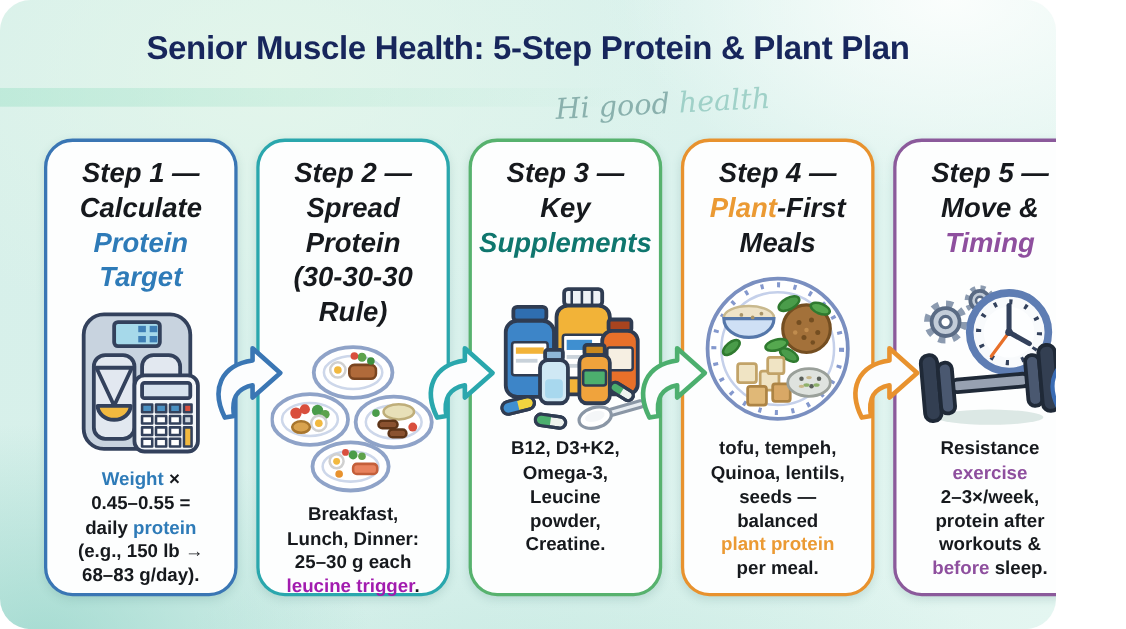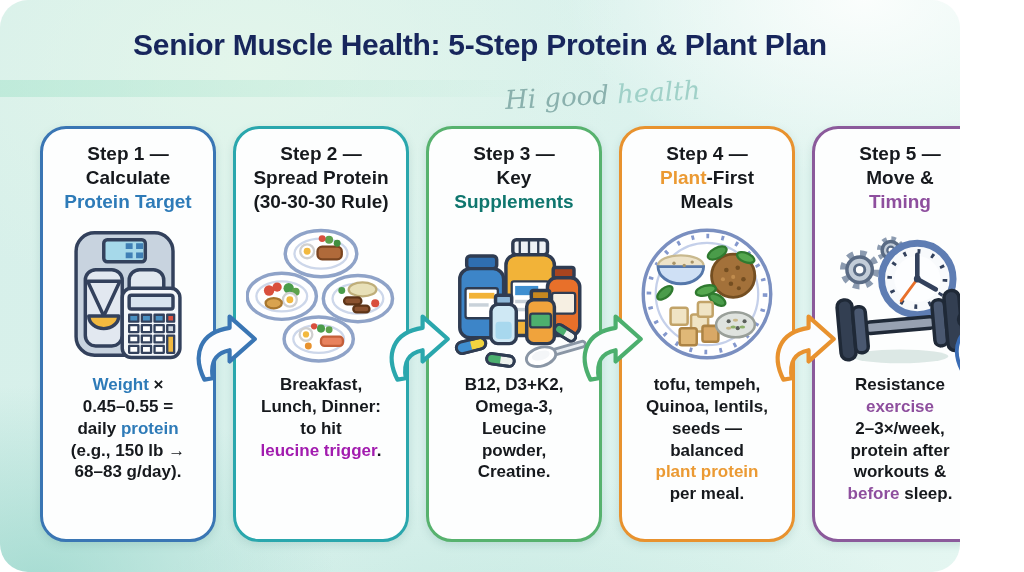--- a/index.html
+++ b/index.html
@@ -15,21 +15,21 @@
     background:linear-gradient(90deg,rgba(168,228,205,.55),rgba(168,228,205,0) 85%);}
   .title{position:absolute;top:28px;left:0;width:100%;text-align:center;
     font-size:30px;font-weight:800;color:#17265c;letter-spacing:-.3px;}
   .watermark{position:absolute;top:80px;left:505px;font-family:"DejaVu Serif",serif;
     font-style:italic;font-size:26px;transform:rotate(-3deg);white-space:nowrap;}
   .wm1{color:rgba(118,160,158,.8);} .wm2{color:rgba(148,202,193,.85);}
   .card{position:absolute;top:126px;height:416px;width:176px;box-sizing:border-box;
     background:#fdfefe;border:3.5px solid #888;border-radius:26px;
     box-shadow:0 3px 8px rgba(70,130,120,.18);
     display:flex;flex-direction:column;align-items:center;padding:13px 5px 8px;}
-  .heading{text-align:center;font-weight:700;font-size:19px;line-height:1.27;color:#1d232b;}
+  .heading{text-align:center;font-weight:700;font-size:25px;line-height:1.27;color:#1d232b;font-style:italic;}
   .icon{height:154px;display:flex;align-items:center;justify-content:center;margin:3px 0 1px;}
   .body{text-align:center;font-weight:700;font-size:17px;line-height:1.28;color:#16191d;margin-top:2px;}
   .c-dark{color:#16191d;} .c-blue{color:#2e7bb8;} .c-teal{color:#a21caf;}
   .c-green{color:#0f766e;} .c-orange{color:#eb9a33;} .c-purple{color:#8e4f9e;}
   .arr{position:absolute;z-index:5;}
   svg{display:block;}
 </style>
 </head>
 <body>
 
@@ -139,21 +139,21 @@
               <circle cx="72" cy="96" r="3" fill="#5da24c"></circle>
               <circle cx="59" cy="93" r="2.7" fill="#d94f3d"></circle>
             <circle cx="54" cy="110" r="3" fill="#e8922e"></circle>
           </g>
         </g>
       </svg>
     </div>
     <div class="body">
       <div><span class="c-dark">Breakfast,</span></div>
       <div><span class="c-dark">Lunch, Dinner:</span></div>
-      <div><span class="c-dark">to hit</span></div>
+      <div><span class="c-dark">25–30 g each</span></div>
       <div><span class="c-teal">leucine trigger</span><span class="c-dark">.</span></div>
     </div>
   </div>
 
   <div class="card" style="left:426px;border-color:#57b26e;">
     <div class="heading">
       <div><span class="c-dark">Step 3 —</span></div>
       <div><span class="c-dark">Key</span></div>
       <div><span class="c-green">Supplements</span></div>
     </div>

